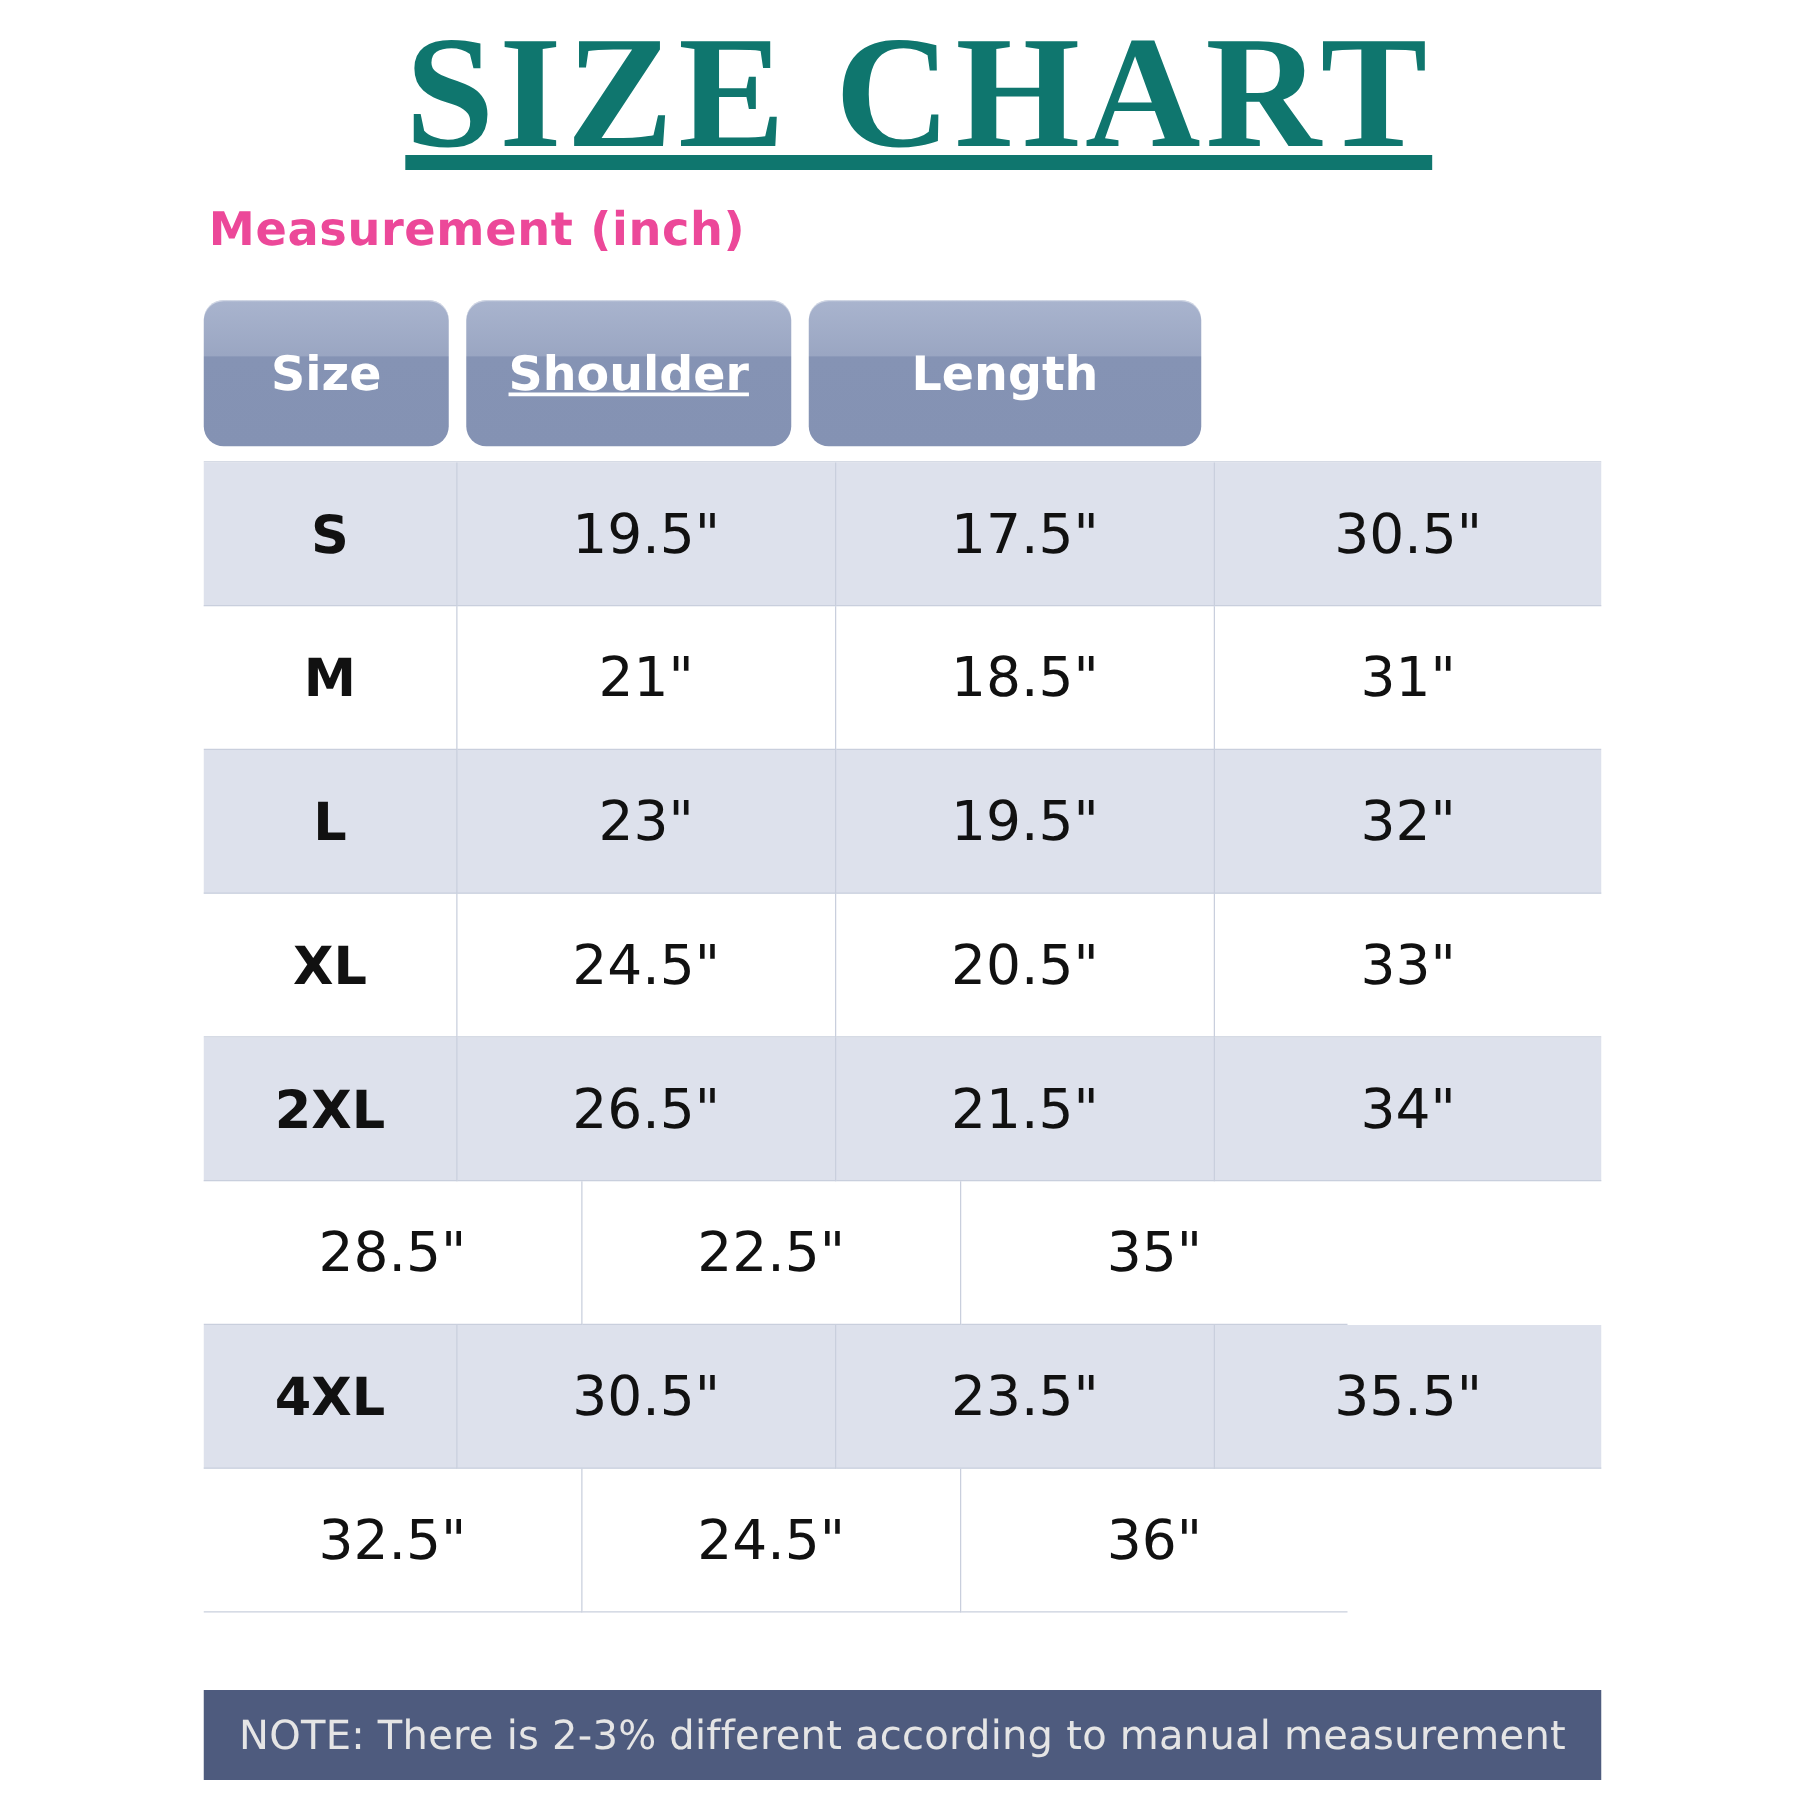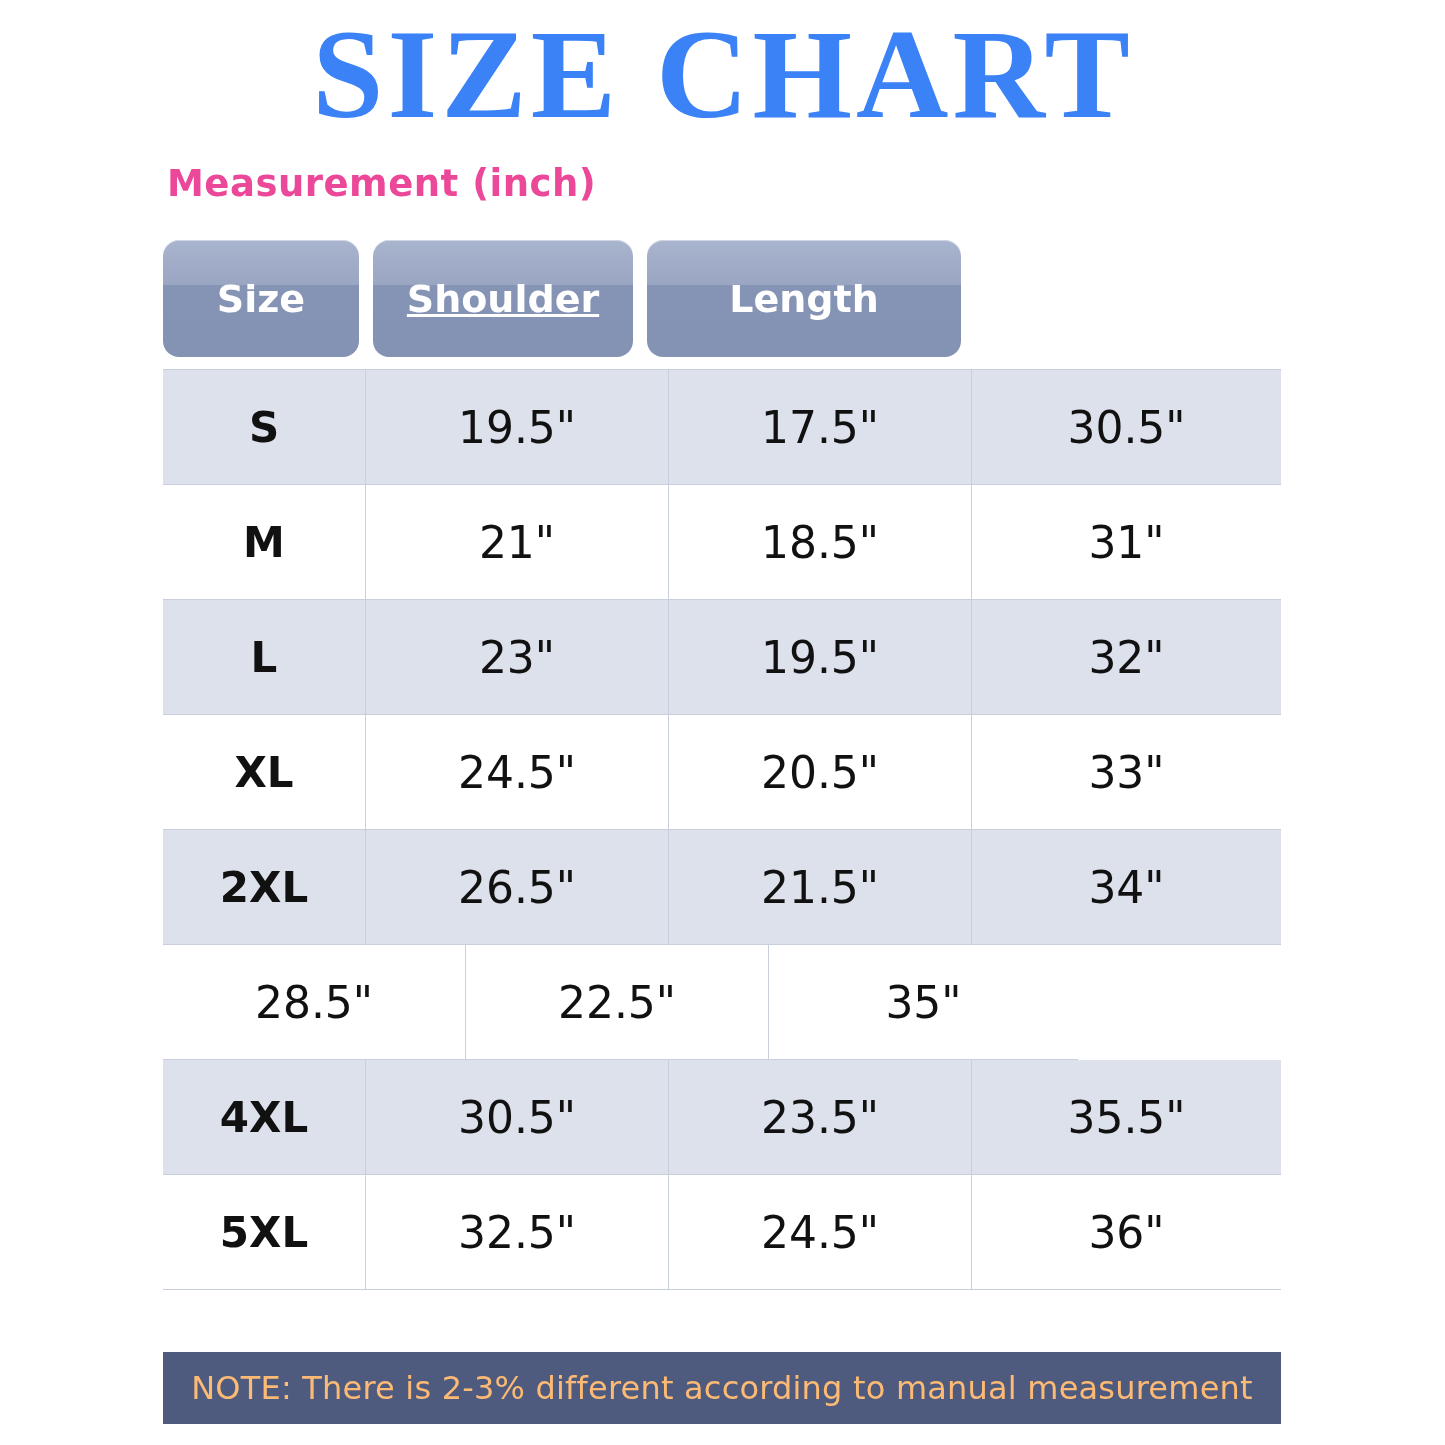--- a/index.html
+++ b/index.html
@@ -15,31 +15,32 @@
   }
   .page {
     position: relative;
     width: 1445px;
     height: 1445px;
     background: #ffffff;
     box-sizing: border-box;
   }
   .title {
     position: absolute;
-    left: 163px;
+    left: 175px;
     top: 10px;
     width: 1120px;
     font-family: "Liberation Serif", serif;
     font-weight: bold;
     font-size: 128px;
     line-height: 1.0;
     letter-spacing: 4px;
-    color: #3b82f6;
+    color: #0f766e;
     text-align: center;
     white-space: nowrap;
+    text-decoration: underline;
   }
   .subtitle {
     position: absolute;
     left: 167px;
     top: 162px;
     font-family: "DejaVu Sans", sans-serif;
     font-weight: bold;
     font-size: 37px;
     letter-spacing: 0.5px;
     color: #ec4899;
@@ -103,21 +104,21 @@
   .cell.v2 { width: 303px; border-right: 1px solid #c9cfdd; }
   .cell.v3 { width: 309px; }
 
   .note {
     position: absolute;
     left: 163px;
     top: 1352px;
     width: 1118px;
     height: 72px;
     background: #4e5b7e;
-    color: #fdba74;
+    color: #e5e5e5;
     display: flex;
     align-items: center;
     justify-content: center;
     font-family: "DejaVu Sans", sans-serif;
     font-size: 32px;
     letter-spacing: 0.2px;
     box-sizing: border-box;
     padding: 0 14px;
     text-align: center;
   }
@@ -182,21 +183,20 @@
       </div>
 
       <div class="row alt">
         <div class="cell size">4XL</div>
         <div class="cell v1">30.5"</div>
         <div class="cell v2">23.5"</div>
         <div class="cell v3">35.5"</div>
       </div>
 
       <div class="row plain">
-        <div class="cell size">5XL</div>
         <div class="cell v1">32.5"</div>
         <div class="cell v2">24.5"</div>
         <div class="cell v3">36"</div>
       </div>
 
     </div>
   </div>
 
   <div class="note">NOTE: There is 2-3% different according to manual measurement</div>
 

